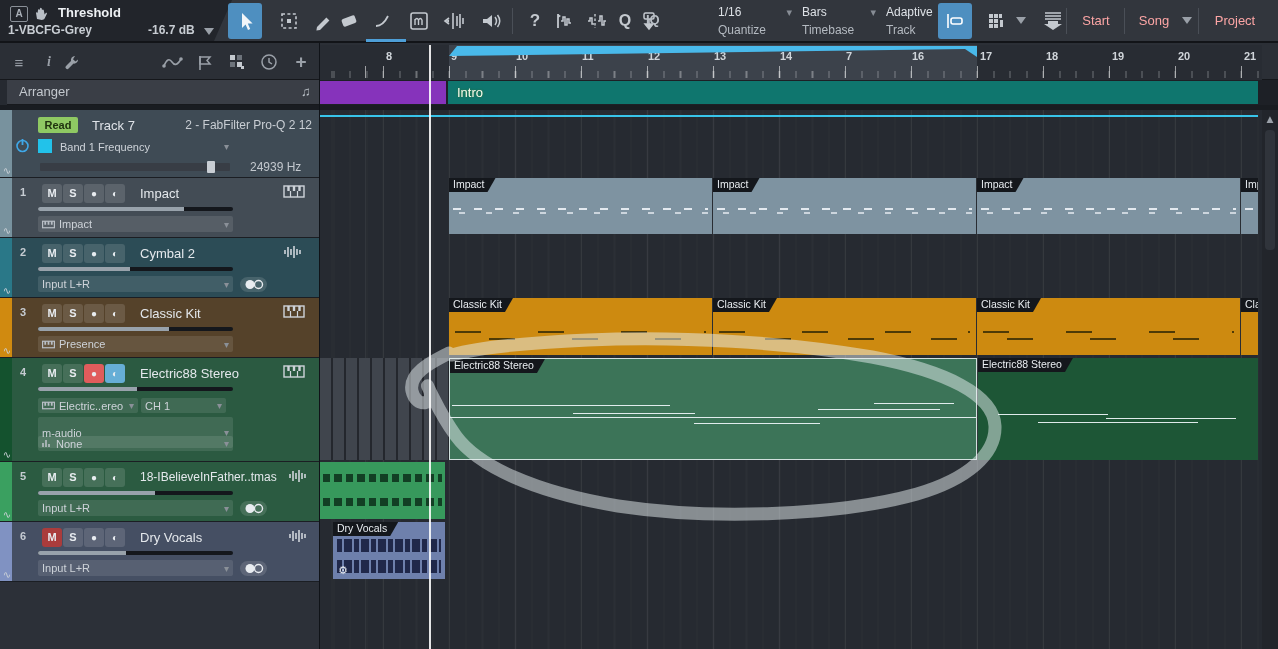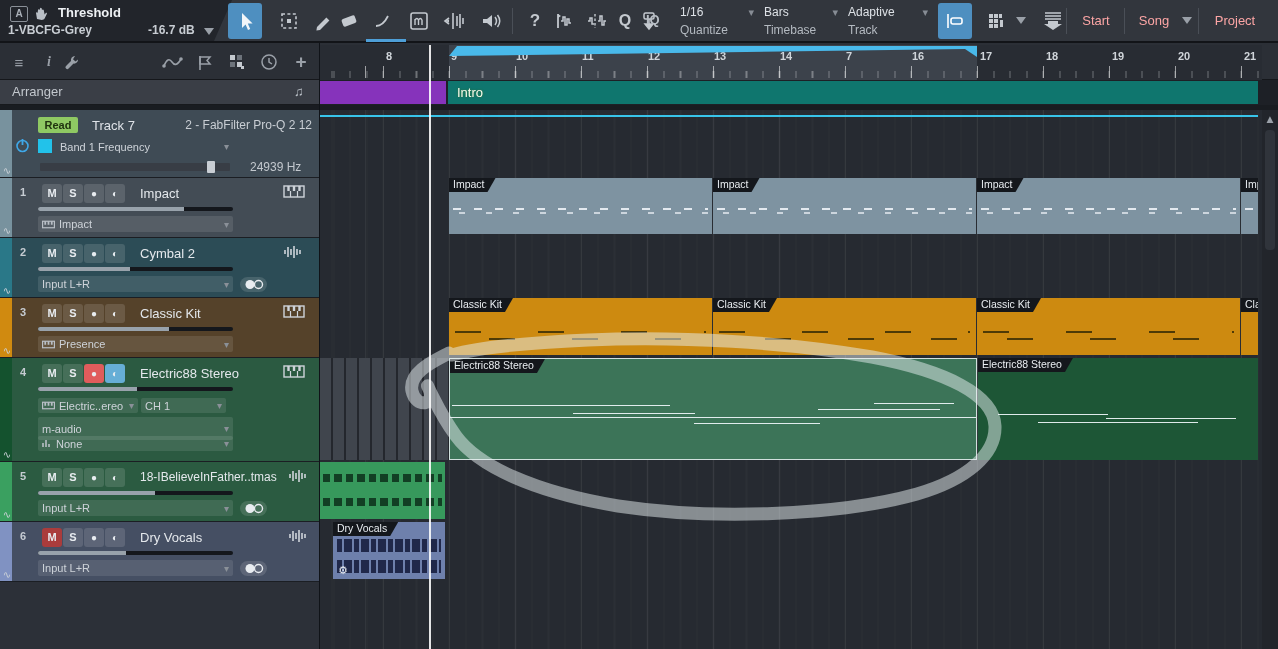--- a/index.html
+++ b/index.html
@@ -15,42 +15,42 @@
           font:bold 10px/14px "Liberation Sans",sans-serif;text-align:center;color:#aab0b8;}
   .preset-name{left:58px;top:5px;font:bold 13px "Liberation Sans",sans-serif;color:#eef1f4;}
   .preset-variant{left:8px;top:23px;font:bold 12px "Liberation Sans",sans-serif;color:#c8cdd3;}
   .thresh-val{left:148px;top:23px;font:bold 12px "Liberation Sans",sans-serif;color:#c8cdd3;}
   .tool{top:3px;width:34px;height:36px;display:flex;align-items:center;justify-content:center;border-radius:3px;}
   .tool.sel{background:#4e8fc0;}
   .tool svg{display:block;}
   .tb-sep{top:8px;width:1px;height:26px;background:#4a4f57;}
   .tool-underline{left:366px;top:39px;width:40px;height:3px;background:#4e9fd8;}
   .iq{left:646px;top:12px;font:bold 13px "Liberation Sans",sans-serif;color:#b8bec5;}
-  .ddgroup{top:4px;height:34px;}
+  .ddgroup{top:4px;height:34px;margin-left:38px;}
   .dd-val{position:absolute;left:0;top:0;height:17px;width:100%;font:12px/17px "Liberation Sans",sans-serif;color:#dde1e6;}
   .dd-val .arr{position:absolute;right:2px;top:0;color:#878d95;font-size:11px;}
   .dd-lab{position:absolute;left:0;top:19px;font:12px "Liberation Sans",sans-serif;color:#b4bac1;}
   .snapbtn{left:938px;top:3px;width:34px;height:36px;background:#4e8fc0;border-radius:3px;
            display:flex;align-items:center;justify-content:center;}
   .pagebtn{top:0;height:41px;display:flex;align-items:center;justify-content:center;
            font:13px "Liberation Sans",sans-serif;color:#fca5a5;}
   
   .row2{left:0;top:43px;width:1278px;height:37px;background:#2b2f36;border-bottom:1px solid #15171b;box-sizing:border-box;}
   .r2ico{top:8px;color:#9aa0a8;display:flex;align-items:center;justify-content:center;width:22px;height:22px;font-size:15px;}
   .ruler{left:320px;top:45px;width:942px;height:35px;background:#282c33;overflow:hidden;}
   .loopzone{left:129px;top:0;width:528px;height:35px;background:#3c424b;}
   .rnum{top:5px;font:bold 11px "Liberation Sans",sans-serif;color:#d0d5da;}
   .ticks-minor{left:0;bottom:2px;width:100%;height:7px;
     background:repeating-linear-gradient(90deg,rgba(255,255,255,.33) 0 1px,transparent 1px 16.5px);
     background-position:13.5px 0;}
   .ticks-major{left:0;bottom:2px;width:100%;height:12px;
     background:repeating-linear-gradient(90deg,rgba(255,255,255,.55) 0 1px,transparent 1px 66px);
     background-position:63px 0;}
   
-  .arr-left{left:0;top:80px;width:352px;height:25px;background:#3a3e46;border-bottom:1px solid #17191d;box-sizing:border-box;}
+  .arr-left{left:7px;top:80px;width:352px;height:25px;background:#3a3e46;border-bottom:1px solid #17191d;box-sizing:border-box;}
   .arr-label{left:12px;top:4px;font:13px "Liberation Sans",sans-serif;color:#c3c8ce;}
   .arr-note{left:294px;top:4px;font:13px "Liberation Sans",sans-serif;color:#b9bfc6;}
   .arr-right{left:320px;top:80px;width:958px;height:25px;background:#1d2026;}
   .sect{position:absolute;top:1px;height:23px;}
   .sect-label{font:13px/23px "Liberation Sans",sans-serif;color:#f4f8ee;padding-left:9px;}
   .gapband{left:0;top:105px;width:1278px;height:5px;background:#191c21;}
   
   .headers-bg{left:0;top:110px;width:320px;height:539px;background:#2c3038;}
   .track{left:0;width:320px;box-sizing:border-box;border-bottom:1px solid #1b1e23;}
   .strip{left:0;top:0;width:12px;height:100%;}
@@ -455,21 +455,21 @@
           <rect x="1" y="1" width="20" height="11" fill="none" stroke="#b9bfc6" stroke-width="2"></rect>
           <path d="M5.5 1 V7 M11 1 V7 M16.5 1 V7" stroke="#b9bfc6" stroke-width="3"></path>
         </svg>
       <span>Electric..ereo</span>
       <span class="arr">▾</span>
     </div>
     <div class="abs dd" style="left:141px;top:40px;width:85px;height:15px">
       <span>CH 1</span>
       <span class="arr">▾</span>
     </div>
-    <div class="abs dd" style="left:38px;top:59px;width:195px;height:23px">
+    <div class="abs dd" style="left:38px;top:59px;width:195px;height:31px">
       <span>m-audio</span>
       <span class="arr">▾</span>
     </div>
     <div class="abs dd" style="left:38px;top:78px;width:195px;height:15px">
       <svg class="mini" width="10" height="9" viewBox="0 0 10 9">
           <path d="M1 8 V4 M4 8 V1 M7 8 V5" stroke="#b9bfc6" stroke-width="1.6"></path>
         </svg>
       <span>None</span>
       <span class="arr">▾</span>
     </div>

